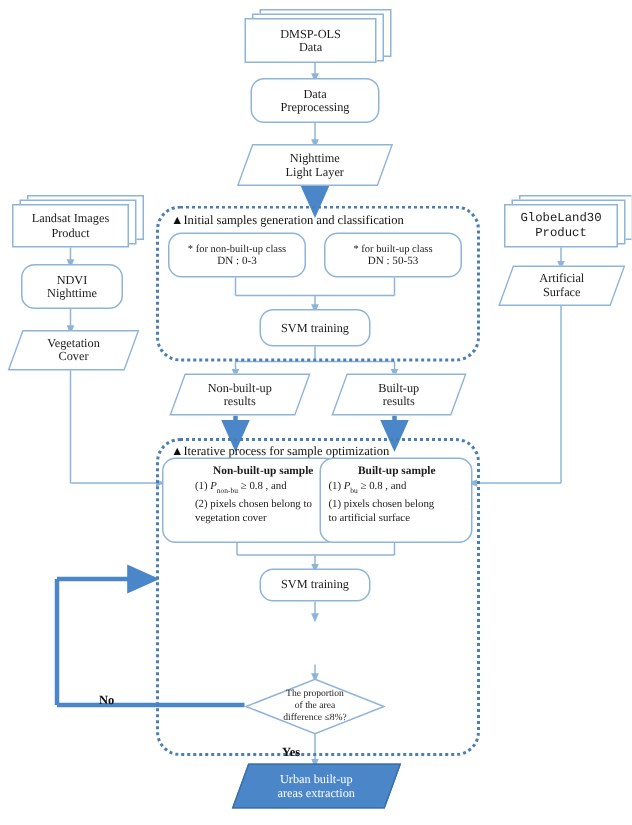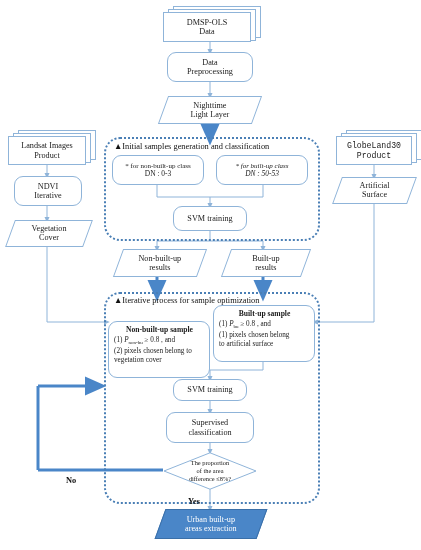--- a/index.html
+++ b/index.html
@@ -137,21 +137,21 @@
   </div>
 
   <div class="stack" style="left:8px;top:130px;width:92px;height:34px;">
     <div class="sheet" style="left:10px;top:0;width:76px;height:28px;"></div>
     <div class="sheet" style="left:5px;top:3px;width:76px;height:28px;"></div>
     <div class="front" style="left:0;top:6px;width:76px;height:27px;white-space:pre-line;">Landsat Images
 Product</div>
   </div>
 
   <div class="node proc" style="left:14px;top:176px;width:68px;height:30px;white-space:pre-line;">NDVI
-Iterative</div>
+Nighttime</div>
 
   <div class="node para" style="left:10px;top:220px;width:78px;height:27px;">
     <span class="ptext" style="white-space:pre-line;">Vegetation
 Cover</span>
   </div>
 
   <div class="stack" style="left:336px;top:130px;width:88px;height:34px;">
     <div class="sheet" style="left:10px;top:0;width:74px;height:28px;"></div>
     <div class="sheet" style="left:5px;top:3px;width:74px;height:28px;"></div>
     <div class="front" style="left:0;top:6px;width:74px;height:27px;white-space:pre-line;font-family:Liberation Mono, monospace;">GlobeLand30
@@ -161,72 +161,70 @@
   <div class="node para" style="left:337px;top:177px;width:75px;height:27px;">
     <span class="ptext" style="white-space:pre-line;">Artificial
 Surface</span>
   </div>
 
   <div class="node proc" style="left:112px;top:155px;width:92px;height:30px;flex-direction:column;">
     <span style="font-size:7px;text-align:right;">* for non-built-up class</span>
     <span style="font-size:7.4px;">DN : 0-3</span>
   </div>
 
-  <div class="node proc" style="left:216px;top:155px;width:92px;height:30px;flex-direction:column;font-style:italic;">
+  <div class="node proc" style="left:216px;top:155px;width:92px;height:30px;flex-direction:column;">
     <span style="font-size:7px;">* for built-up class</span>
     <span style="font-size:7.4px;">DN : 50-53</span>
   </div>
 
   <div class="node proc" style="left:173px;top:206px;width:74px;height:25px;">SVM training</div>
 
   <div class="node para" style="left:118px;top:249px;width:84px;height:28px;">
     <span class="ptext" style="white-space:pre-line;">Non-built-up
 results</span>
   </div>
 
   <div class="node para" style="left:226px;top:249px;width:80px;height:28px;">
     <span class="ptext" style="white-space:pre-line;">Built-up
 results</span>
   </div>
 
-  <div class="proc" style="position:absolute;left:108px;top:321px;width:100px;height:55px;">
+  <div class="proc" style="position:absolute;left:108px;top:305px;width:100px;height:55px;padding-left:16px;">
     <span class="sample">
       <span class="hd">Non-built-up sample</span>
       <span class="ln"><span>(1) </span><i>P</i><sub>non-bu</sub><span> ≥ 0.8 , and</span></span>
       <span class="ln">(2) pixels chosen belong to</span>
       <span class="ln">vegetation cover</span>
     </span>
   </div>
 
   <div class="proc" style="position:absolute;left:213px;top:305px;width:100px;height:55px;">
     <span class="sample">
       <span class="hd">Built-up sample</span>
       <span class="ln"><span>(1) </span><i>P</i><sub>bu</sub><span> ≥ 0.8 , and</span></span>
       <span class="ln">(1) pixels chosen belong</span>
       <span class="ln">to artificial surface</span>
     </span>
   </div>
 
   <div class="node proc" style="left:173px;top:379px;width:74px;height:22px;">SVM training</div>
 
-  <div class="node proc" style="left:166px;top:412px;width:88px;height:31px;white-space:pre-line;">Supervised
-classification</div>
 
   <div class="diamond" style="left:163px;top:452px;width:94px;height:38px;">
     <svg viewBox="0 0 94 38" style="position:absolute;left:0;top:0;width:94px;height:38px;">
       <polygon points="47,0.8 93,19 47,37.2 1,19" fill="#ffffff" stroke="#8fb4d9" stroke-width="1"></polygon>
     </svg>
     <div class="dtext">
       <span>The proportion</span>
       <span>of the area</span>
       <span>difference ≤8%?</span>
     </div>
   </div>
 
-  <div class="lbl" style="left:66px;top:476px;">No</div>
+  <div class="lbl" style="left:66px;top:462px;">No</div>
   <div class="lbl" style="left:188px;top:497px;">Yes</div>
 
   <div class="node para filled" style="left:160px;top:509px;width:102px;height:30px;">
     <span class="ptext" style="white-space:pre-line;">Urban built-up
 areas extraction</span>
   </div>
 
 </div>
 
 </body></html>

